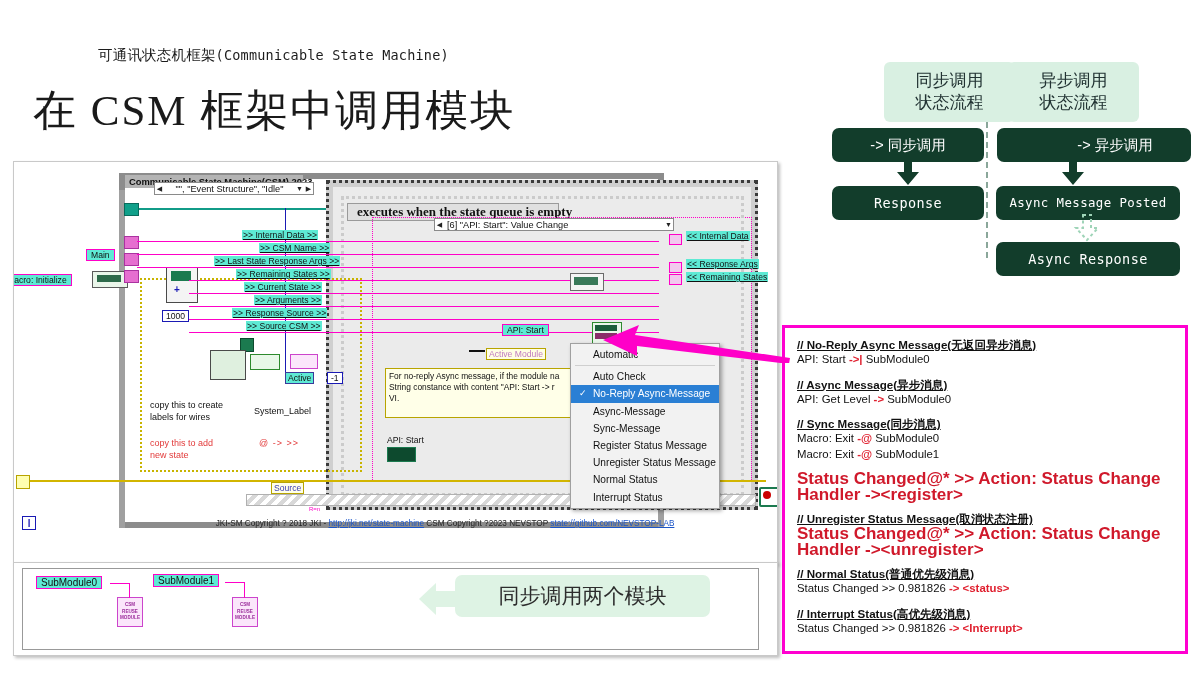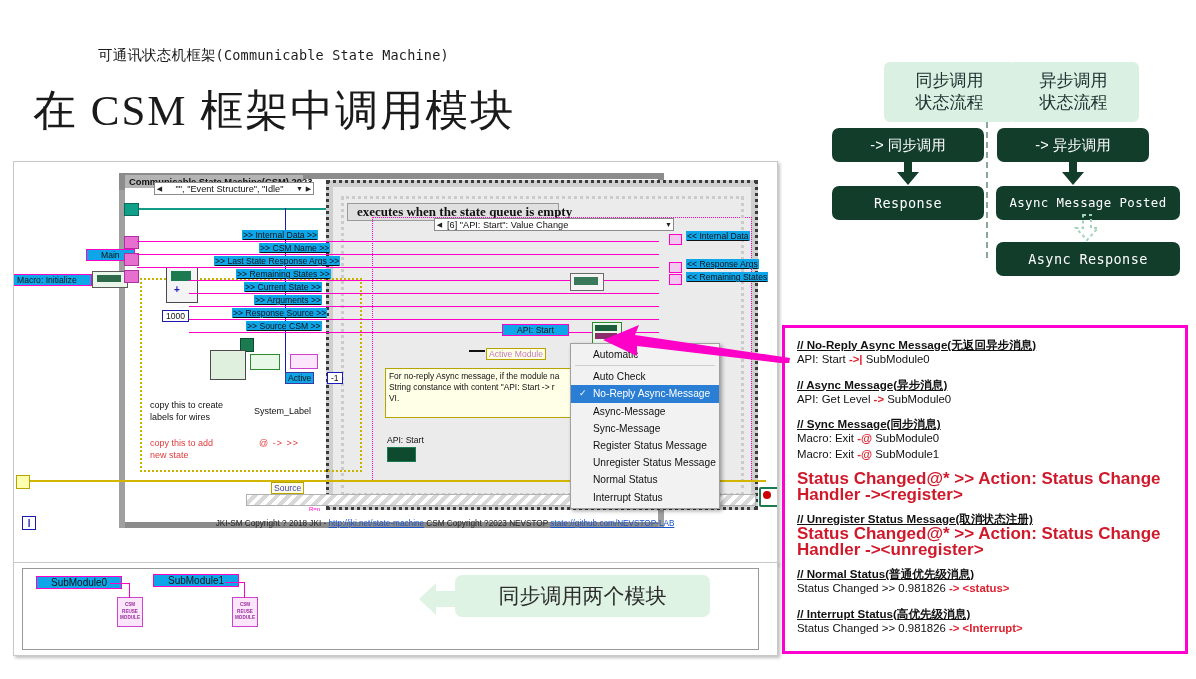--- a/index.html
+++ b/index.html
@@ -82,24 +82,24 @@
     border:3px dotted #3a3a3a; box-sizing:border-box;
   }
   .yellow-dot{border:2px dotted #c8b400;box-sizing:border-box;}
   .magenta-dot{border:1px dotted #ff00c8;box-sizing:border-box;}
   .teal-line{background:#119c88;}
   .mag-line{background:#ff00c8;}
   .yel-line{background:#d2b500;}
 
   
   .lbl{
-    font-size:8.6px; color:#111; background:#0ea5e9; white-space:nowrap;
+    font-size:8.6px; color:#111; background:#5eead4; white-space:nowrap;
     font-family:"Liberation Sans",sans-serif;
   }
-  .lbl-mag{border:1px solid #ff00c8;padding:0 14px;color:#111;}
+  .lbl-mag{border:1px solid #ff00c8;padding:0 4px;color:#111;}
   .lbl-ul{text-decoration:underline;padding:0 1px;}
   .lbl-box{border:1px solid #3a3a9a;padding:0 2px;}
   .lbl-yel{border:1px solid #b8a400;background:#ffffe4;padding:0 2px;}
   .term{
     border:1px solid #ff00c8;background:#f2c8ee;width:11px;height:9px;
   }
   .node-blue{border:1px solid #1a1ab4;background:#ffffff;font-size:8.6px;padding:0 3px;color:#111;}
   .ctl-teal{background:#10a08a;border:1px solid #0a6a5c;}
   .ctl-mag{background:#e66fd0;border:1px solid #aa33a0;}
 
@@ -171,21 +171,21 @@
   <svg width="30" height="28" viewBox="0 0 30 28">
       <path d="M11 0 h8 v14 h7 l-11 13 -11 -13 h7 z" fill="#123d2b"></path>
     </svg>
 </div>
 <div class="abs flow-box" style="left:832px;top:186px;width:152px;">Response</div>
 
 <div class="abs flow-head" style="left:1008px;top:62px;width:131px;">
   <div>异步调用</div>
   <div>状态流程</div>
 </div>
-<div class="abs flow-box cn" style="left:997px;top:128px;width:152px;">-&gt; 异步调用</div>
+<div class="abs flow-box cn" style="left:997px;top:128px;width:152px;padding-left:42px;">-&gt; 异步调用</div>
 <div class="abs arrow-solid" style="left:1058px;top:158px;">
   <svg width="30" height="28" viewBox="0 0 30 28">
       <path d="M11 0 h8 v14 h7 l-11 13 -11 -13 h7 z" fill="#123d2b"></path>
     </svg>
 </div>
 <div class="abs flow-box" style="left:996px;top:186px;width:184px;font-size:12.4px;">Async Message Posted</div>
 <div class="abs arrow-dash" style="left:1072px;top:214px;">
   <svg width="30" height="28" viewBox="0 0 30 28">
       <path d="M11 1 h8 v13 h7 l-11 12 -11 -12 h7 z" fill="none" stroke="#9fd4b8" stroke-width="2" stroke-dasharray="3,3"></path>
     </svg>

